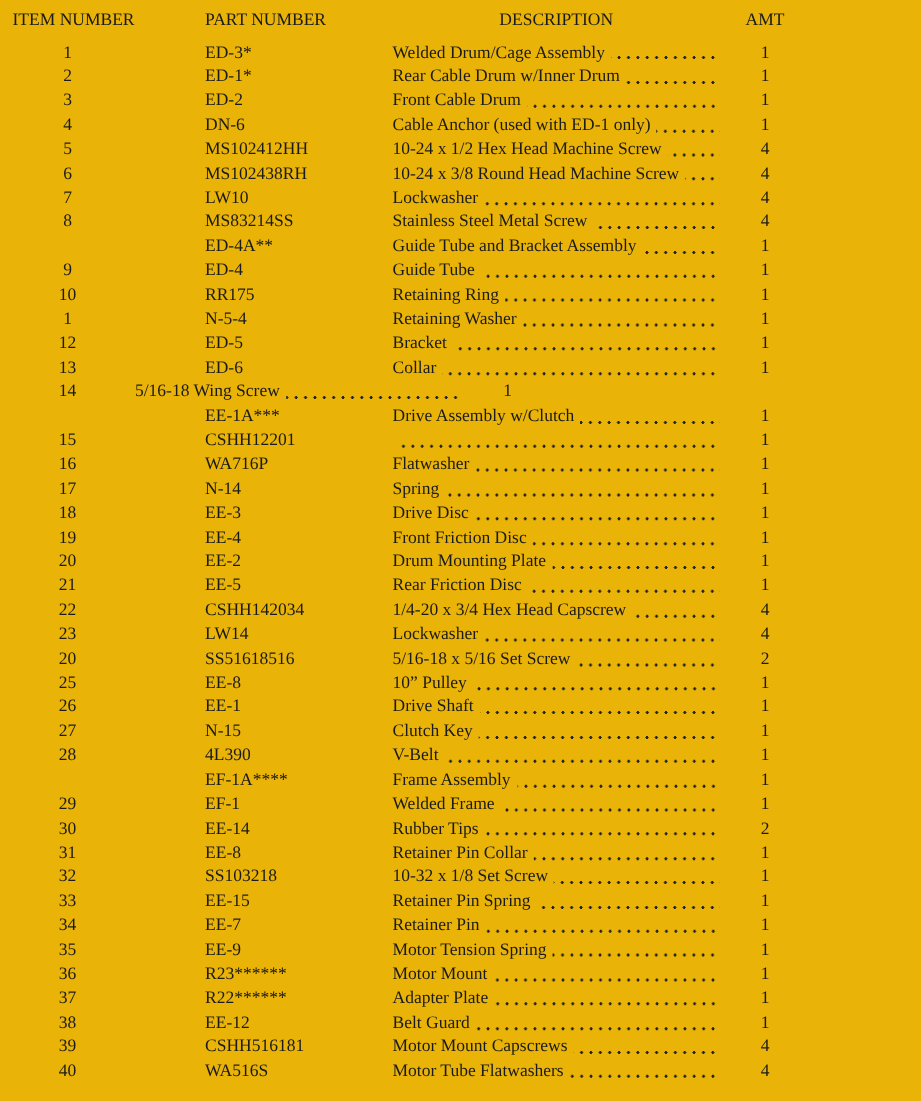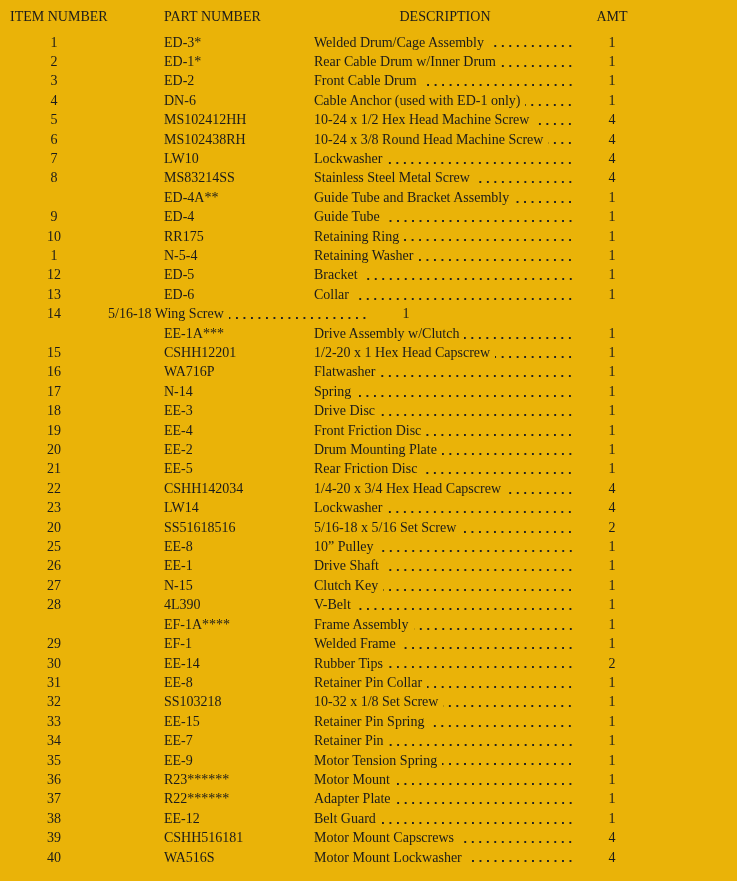--- a/index.html
+++ b/index.html
@@ -223,21 +223,20 @@
         <div class="c3">
           <span class="desc-text">Drive Assembly w/Clutch</span>
           <span class="leader"></span>
         </div>
         <div class="c4">1</div>
       </div>
       <div class="row">
         <div class="c1">15</div>
         <div class="c2">CSHH12201</div>
         <div class="c3">
-          <span class="desc-text">1/2-20 x 1 Hex Head Capscrew</span>
           <span class="leader"></span>
         </div>
         <div class="c4">1</div>
       </div>
       <div class="row">
         <div class="c1">16</div>
         <div class="c2">WA716P</div>
         <div class="c3">
           <span class="desc-text">Flatwasher</span>
           <span class="leader"></span>
@@ -457,19 +456,19 @@
         <div class="c3">
           <span class="desc-text">Motor Mount Capscrews</span>
           <span class="leader"></span>
         </div>
         <div class="c4">4</div>
       </div>
       <div class="row">
         <div class="c1">40</div>
         <div class="c2">WA516S</div>
         <div class="c3">
-          <span class="desc-text">Motor Mount Lockwasher</span>
+          <span class="desc-text">Motor Tube Flatwashers</span>
           <span class="leader"></span>
         </div>
         <div class="c4">4</div>
       </div>
     </div>
 </div>
 
 </body></html>

